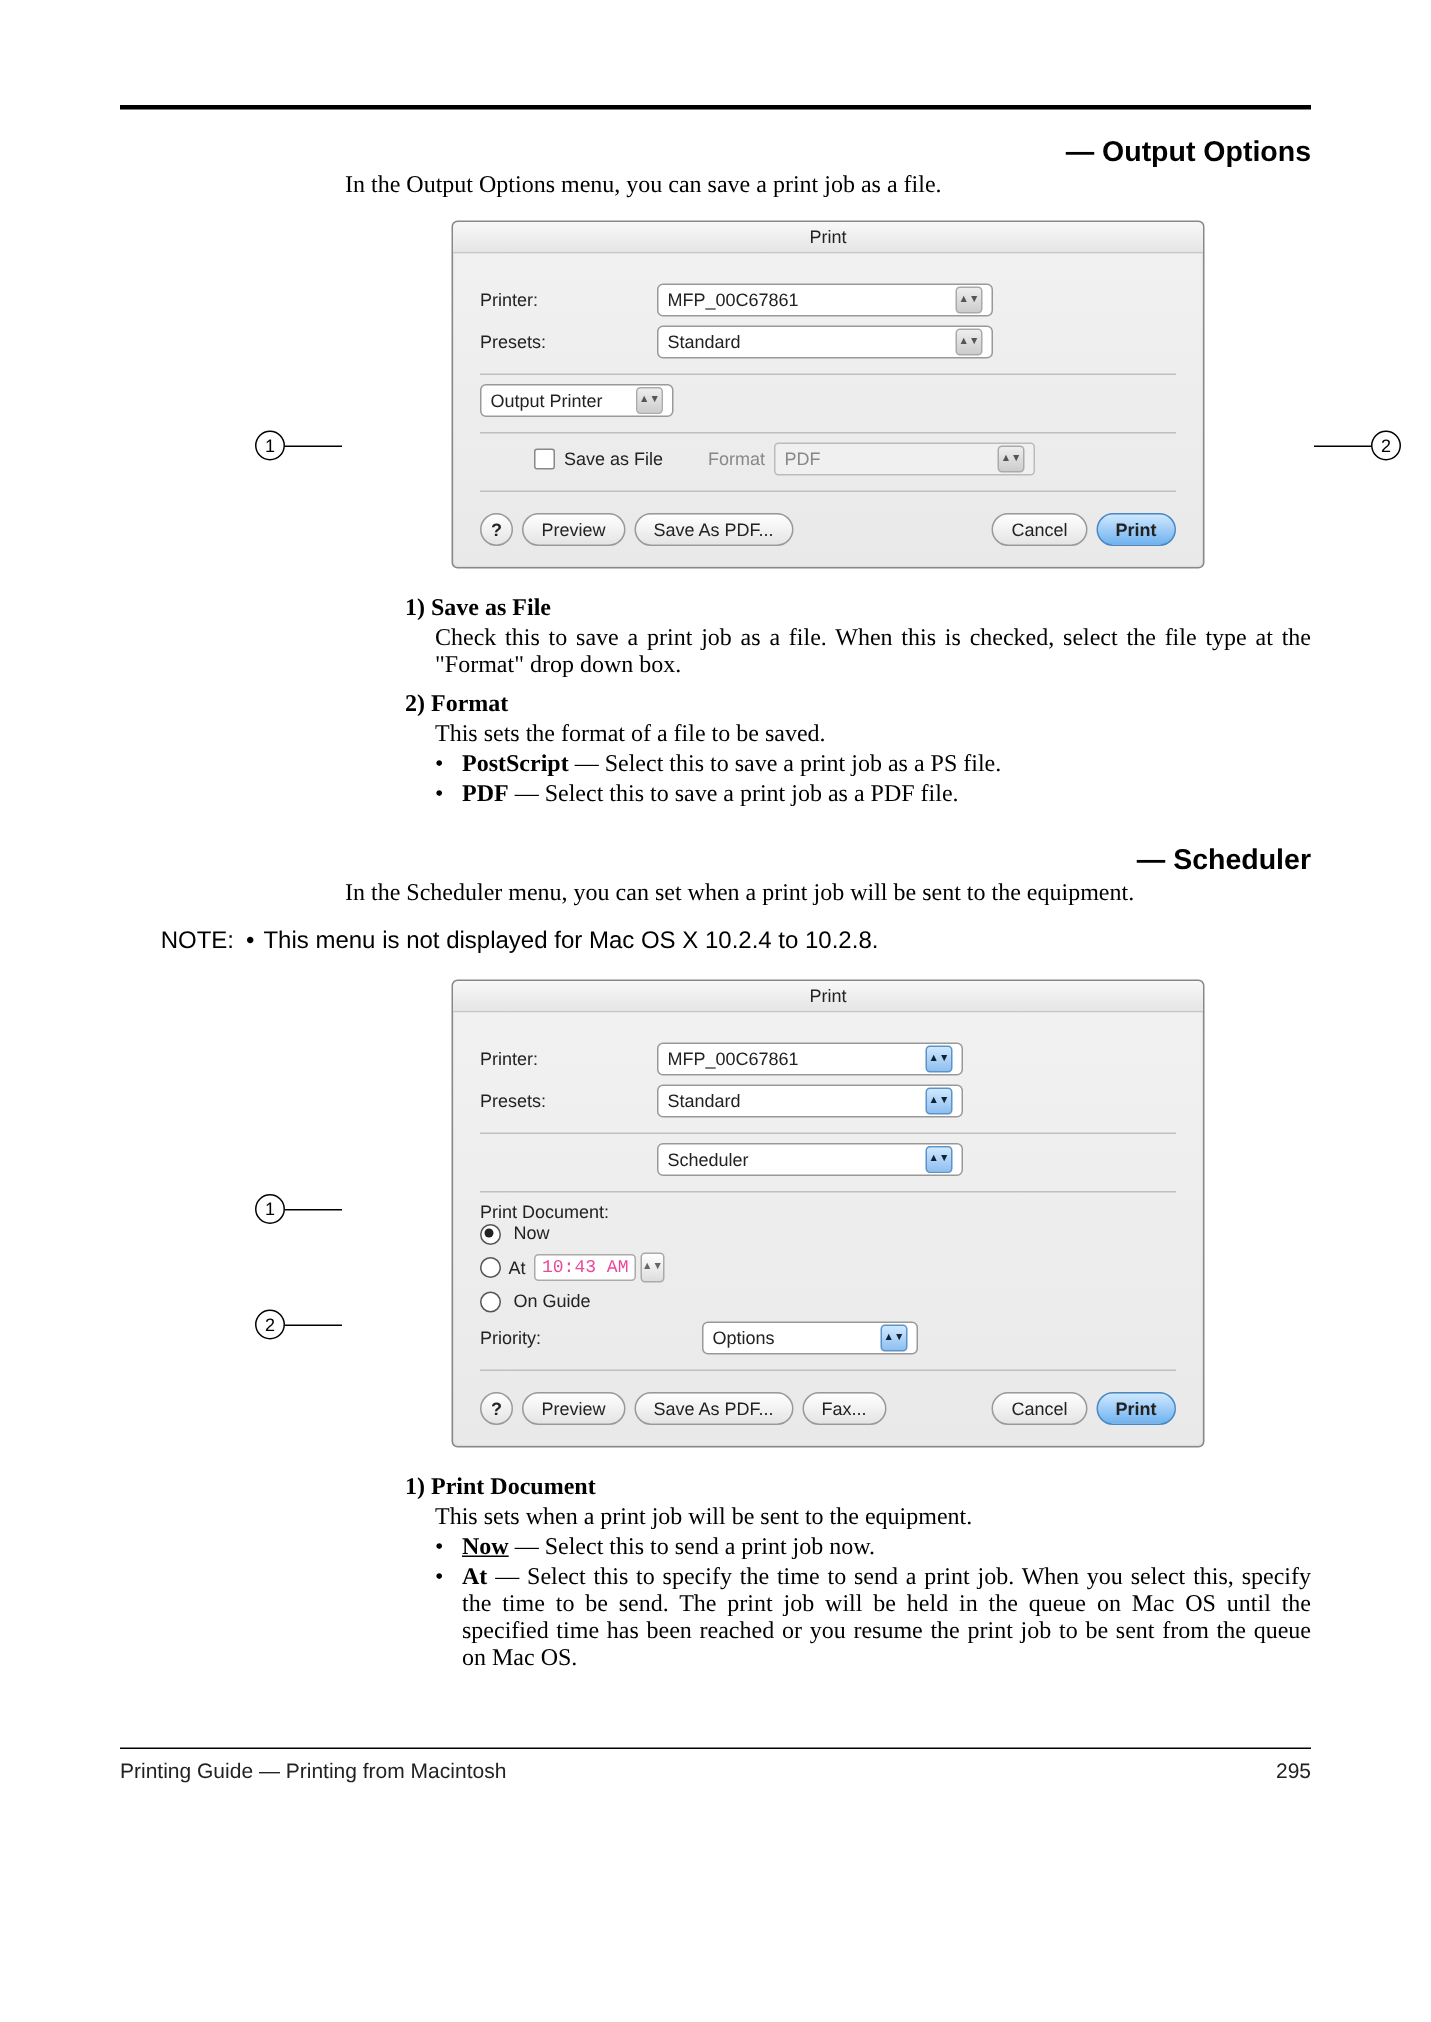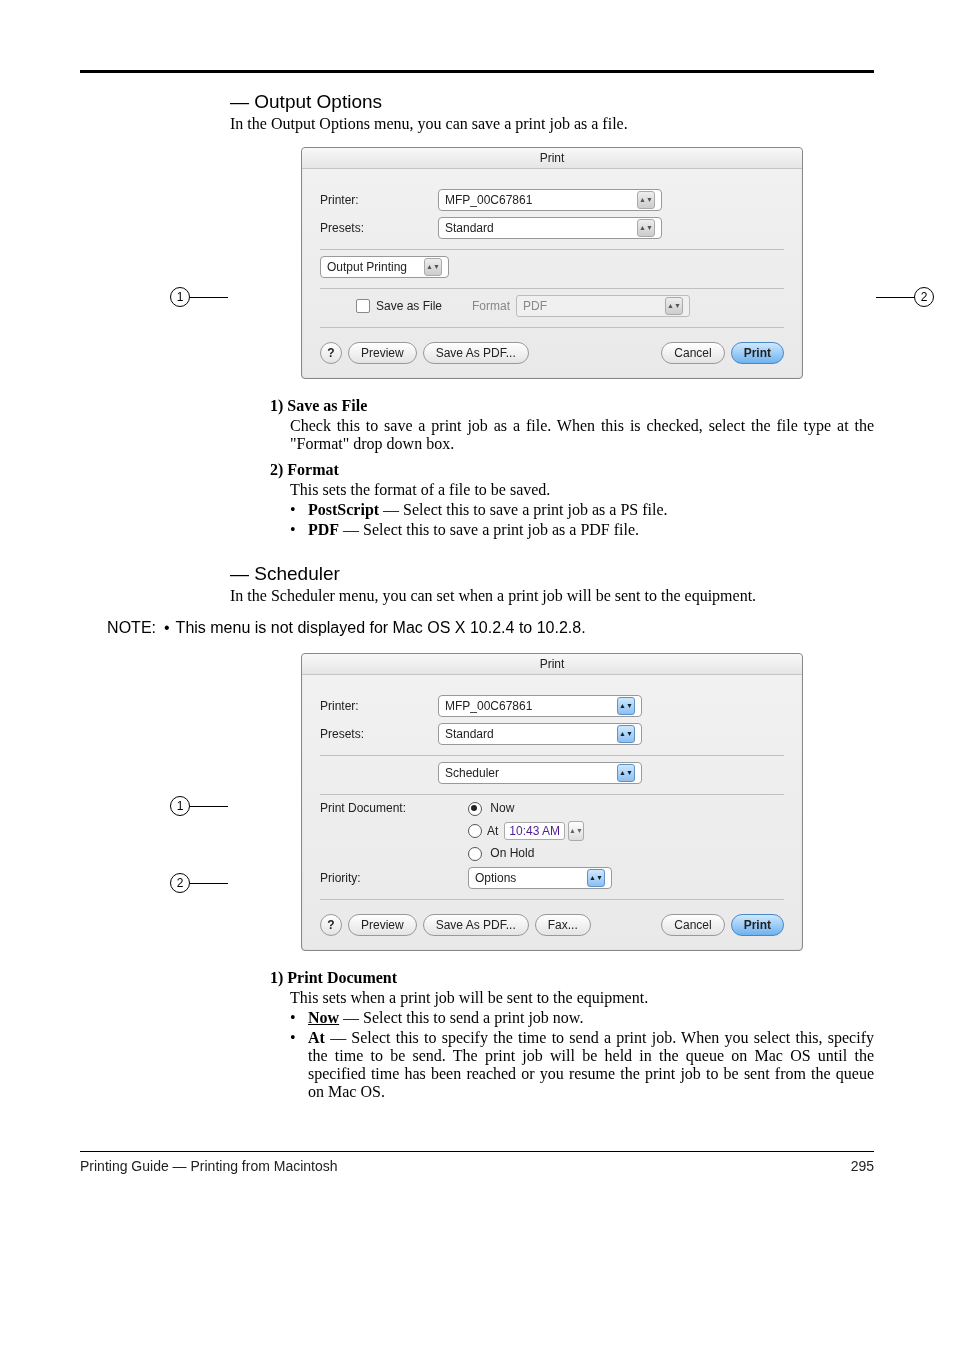--- a/index.html
+++ b/index.html
@@ -16,23 +16,24 @@
   .rule {
     border-top: 3px solid #000;
     margin-bottom: 18px;
   }
   .content {
     margin-left: 150px;
     margin-right: 0;
   }
   h2.sect {
     font-family: Arial, Helvetica, sans-serif;
-    font-weight: normal;
+    font-weight: bold;
     font-size: 19px;
     margin: 0 0 2px 0;
+    text-align: right;
   }
   .intro {
     font-size: 16px;
     margin: 0 0 14px 0;
   }
   .dialog-wrap {
     position: relative;
     margin: 10px 0 18px 0;
   }
   .callout-l, .callout-r {
@@ -160,21 +161,22 @@
     background:#fff; display:inline-block; margin-right:5px; vertical-align:middle;
     position:relative;
   }
   .radio.checked::after {
     content:''; position:absolute; top:2px; left:2px;
     width:6px; height:6px; background:#222; border-radius:50%;
   }
   .timebox {
     border:1px solid #aaa; background:#fff; border-radius:3px;
     padding:1px 4px; font-size:12px; display:inline-flex; align-items:center;
-    color:#4c1d95;
+    color:#ec4899;
+    font-family:Liberation Mono, monospace;
   }
   .stepper {
     width:14px; height:18px; border:1px solid #aaa; border-radius:3px;
     background:linear-gradient(#fff,#ddd);
     display:inline-flex; flex-direction:column; font-size:7px; color:#666;
     align-items:center; justify-content:center; margin-left:3px;
   }
   
   .numlist {
     margin: 6px 0 24px 40px;
@@ -245,21 +247,21 @@
           <div class="row">
             <span class="lab">Presets:</span>
             <span class="aqua-select">
               <span>Standard</span>
               <span class="select-end-gray">▲▼</span>
             </span>
           </div>
           <div class="divider"></div>
           <div class="row" style="margin-left:0;">
             <span class="aqua-popup">
-              <span>Output Printing</span>
+              <span>Output Printer</span>
               <span class="select-end-gray">▲▼</span>
             </span>
           </div>
           <div class="divider"></div>
           <div class="row" style="margin-left:36px;">
             <span class="checkbox"></span>
             <span>Save as File</span>
             <span style="width:30px;"></span>
             <span style="color:#888;">Format</span>
             <span class="disabled-field" style="width:160px; margin-left:6px;">
@@ -350,36 +352,36 @@
           <div class="divider"></div>
           <div class="row">
             <span class="lab"></span>
             <span class="aqua-select" style="width:190px;">
               <span>Scheduler</span>
               <span class="stepper-end">▲▼</span>
             </span>
           </div>
           <div class="divider"></div>
 
-          <div class="row" style="align-items:flex-start;">
+          <div class="row" style="align-items:flex-start;flex-direction:column;">
             <span class="lab" style="width:140px;">Print Document:</span>
             <div>
               <div style="margin-bottom:5px;">
                 <span class="radio checked"></span>
                 <span>Now</span>
               </div>
               <div style="margin-bottom:5px; display:flex; align-items:center;">
                 <span class="radio"></span>
                 <span>At</span>
                 <span class="timebox" style="margin-left:6px;">10:43 AM</span>
                 <span class="stepper">▲▼</span>
               </div>
               <div>
                 <span class="radio"></span>
-                <span>On Hold</span>
+                <span>On Guide</span>
               </div>
             </div>
           </div>
 
           <div class="row">
             <span class="lab" style="width:140px;">Priority:</span>
             <span class="aqua-select" style="width:130px;">
               <span>Options</span>
               <span class="stepper-end">▲▼</span>
             </span>

